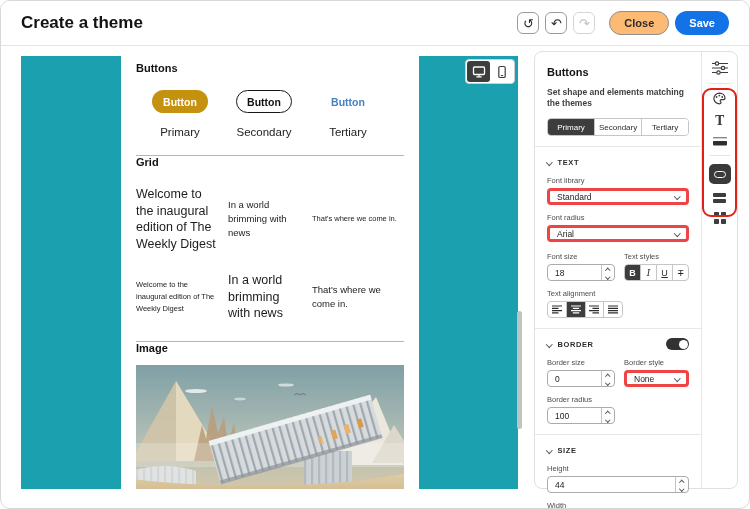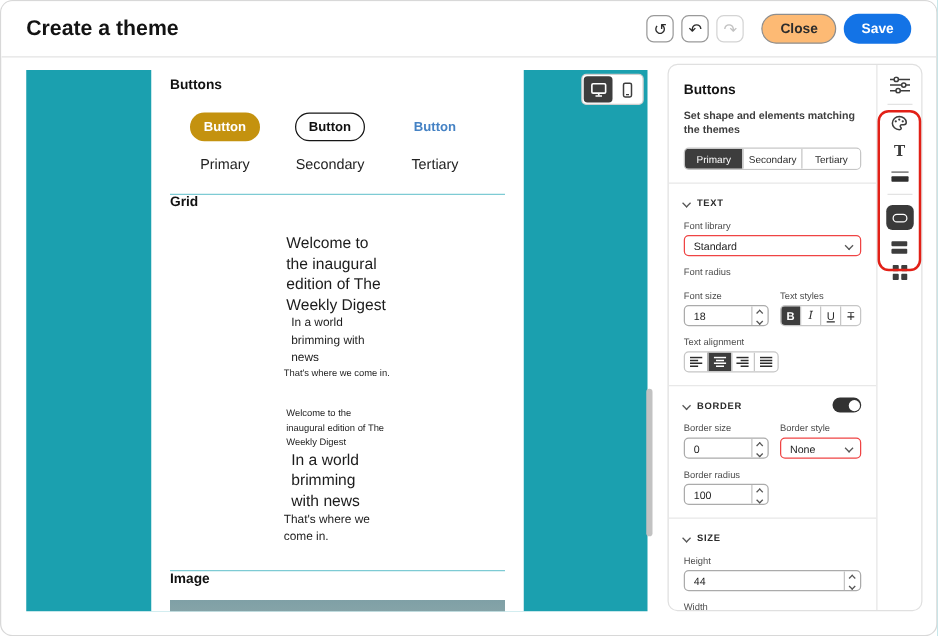--- a/index.html
+++ b/index.html
@@ -39,21 +39,21 @@
   .btn-col { width:84px; display:flex; justify-content:center; }
   .pbtn { min-width:56px; height:23px; border-radius:12px; display:flex; align-items:center;
           justify-content:center; font-size:10.5px; font-weight:700; cursor:pointer; padding:0 10px;}
   .pbtn.primary { background:#c4920f; color:#fff; }
   .pbtn.secondary { background:#fff; color:#111; border:1.6px solid #161616; }
   .pbtn.tertiary { color:#4582c4; }
   .lbl-row { display:flex; margin-top:13px; padding:0 2px; }
   .lbl-col { width:84px; text-align:center; font-size:11.5px; color:#222; }
   .teal-hr { border:none; border-top:1.6px solid #7ecbd4; margin-top:17px; }
   .sec-head { margin-top:0; }
-  .grid-row { display:flex; align-items:center; column-gap:10px; margin-top:14px;flex-direction:column; }
+  .grid-row { display:flex; align-items:center; column-gap:10px; margin-top:14px; }
   .gc1 { width:82px; } .gc2 { width:74px; } .gc3 { width:86px; }
   .t-lg { font-size:12.5px; line-height:1.32; color:#1c1c1c; }
   .t-md { font-size:9.5px;  line-height:1.45; color:#1c1c1c; }
   .t-sm { font-size:7.5px;  line-height:1.55; color:#1c1c1c; }
   .hero { margin-top:11px; width:268px; height:140px; overflow:hidden; }
 
   .scroll-thumb { position:absolute; left:516px; top:310px; width:5px; height:118px;
                   background:#c2c2c2; border-radius:3px; cursor:grab; }
 
   
@@ -68,21 +68,21 @@
               color:#2c2c2c; background:#fff; cursor:pointer; border-left:1px solid #c6c6c6; }
   .seg-cell:first-child { border-left:none; }
   .seg-cell.sel { background:#3d3d3d; color:#fff; }
   .p-hr { border:none; border-top:1px solid #e8e8e8; margin:10px -12px 0 -12px; }
   .sect-head { display:flex; align-items:center; gap:6px; margin-top:9px; height:12px; }
   .sect-label { font-size:7.5px; font-weight:700; letter-spacing:.6px; color:#2c2c2c; }
   .chev { display:inline-block; width:4.5px; height:4.5px; border-right:1.3px solid #555;
           border-bottom:1.3px solid #555; transform:rotate(45deg); }
   .chev.up { transform:rotate(-135deg); margin-top:3px; }
   .f-label { font-size:7.5px; color:#4d4d4d; margin-top:8px; }
-  .select { display:flex; align-items:center; height:17px; border:1px solid #ef4444; border-radius:4px;
+  .select { display:flex; align-items:center; height:17px; border:3px solid #ef4444; border-radius:4px;
             margin-top:3px; padding:0 7px; font-size:8.5px; color:#222; cursor:pointer; justify-content:space-between; background:#fff;}
   .stepper { display:flex; align-items:stretch; height:17px; border:1px solid #ababab; border-radius:4px;
              margin-top:3px; overflow:hidden; background:#fff; }
   .stepper-val { flex:1; display:flex; align-items:center; padding-left:7px; font-size:8.5px; color:#222; }
   .stepper-btns { width:13px; border-left:1px solid #c4c4c4; display:flex; flex-direction:column; }
   .sb { flex:1; display:flex; align-items:center; justify-content:center; cursor:pointer; }
   .sb .chev { width:3.5px; height:3.5px; border-width:1.1px; }
   .two-col { display:flex; gap:9px; }
   .col-a { width:68px; } .col-b { flex:1; }
   .styles-group, .align-group { display:flex; border:1px solid #c6c6c6; border-radius:4px;
@@ -251,20 +251,24 @@
         <span class="sect-label">TEXT</span>
       </div>
 
       <div class="f-label">Font library</div>
       <div class="select">
         <span>Standard</span>
         <i class="chev"></i>
       </div>
 
       <div class="f-label">Font radius</div>
+      <div class="select">
+        <span>Arial</span>
+        <i class="chev"></i>
+      </div>
 
       <div class="two-col" style="margin-top:2px">
         <div class="col-a">
           <div class="f-label">Font size</div>
           <div class="stepper">
             <div class="stepper-val">18</div>
             <div class="stepper-btns">
               <div class="sb">
                   <i class="chev up"></i>
                 </div>

